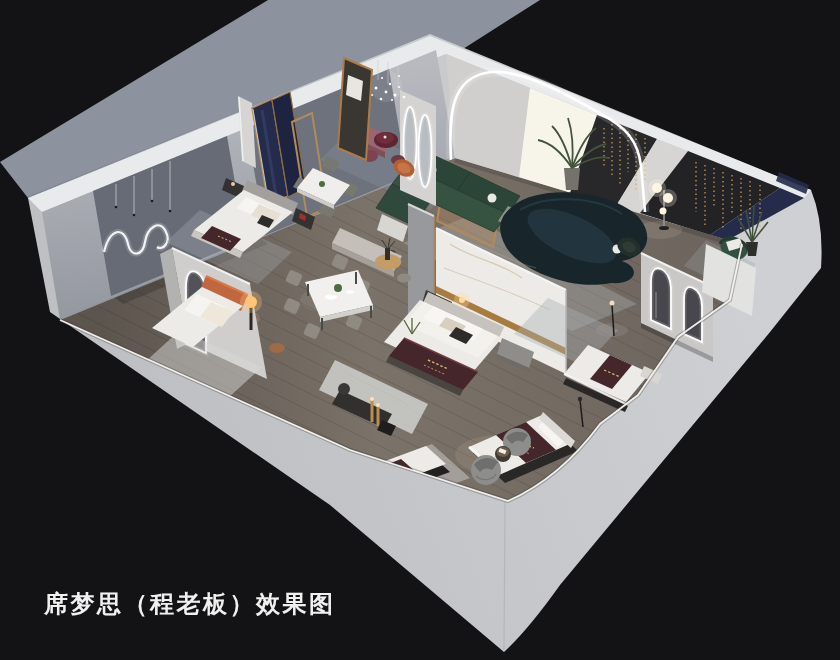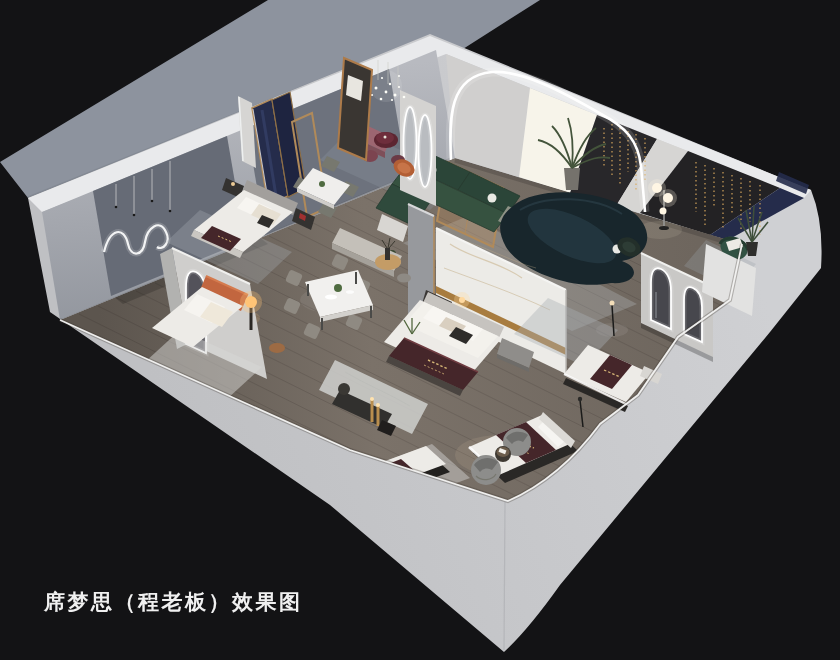--- a/index.html
+++ b/index.html
@@ -1,19 +1,19 @@
 <!DOCTYPE html>
 <html style="--bg: #131315; --platform: #8d939e; --plinth: #c6c7ca; --wall_top: #e9eaec; --panel_dark: #666b76; --panel_dark2: #6d727d; --window_glow: #f7f4ea; --feature_dark: #28272a; --navy: #252c4b; --rug: #a9afb4; --rug_white: #d8d8d6; --accent_blue: #2a4cd8; --accent_blue_light: #3f66f5; --teal_sofa: #18262c; --teal_seat: #243740; --green_sofa: #2e4a3a; --green_chair: #315243; --runner: #45262a; --runner_gold: #d8b878; --orange_bed: #c2663f; --wood_gold: #b08a5a; --marble_gold: #a87c3f; --marble: #ecebe7; --mattress: #edebe7; --led: #ffffff; --lamp_warm: #ffc476; --caption_color: #f0f0f0; --barrel: #8d8d8b; --mauve: #9c6671; --burgundy: #5c2531;"><head>
 <meta charset="utf-8">
 <style>
   html,body{margin:0;padding:0;background:#000;}
   #stage{position:relative;width:840px;height:660px;overflow:hidden;background:var(--bg,#131315);
          font-family:"Liberation Sans", sans-serif;}
   #stage svg{position:absolute;left:0;top:0;}
-  .caption{position:absolute;left:44px;top:588px;font-size:21px;font-weight:bold;
+  .caption{position:absolute;left:44px;top:588px;font-size:24px;font-weight:bold;
            letter-spacing:2.5px;color:var(--caption_color,#f0f0f0);}
   
   .bg{fill:var(--bg)}
   .platform{fill:var(--platform)}
   .walltop{fill:var(--wall_top)}
   .paneldark{fill:var(--panel_dark)}
   .paneldark2{fill:var(--panel_dark2)}
   .windowglow{fill:var(--window_glow)}
   .featuredark{fill:var(--feature_dark)}
   .navy{fill:var(--navy)}

